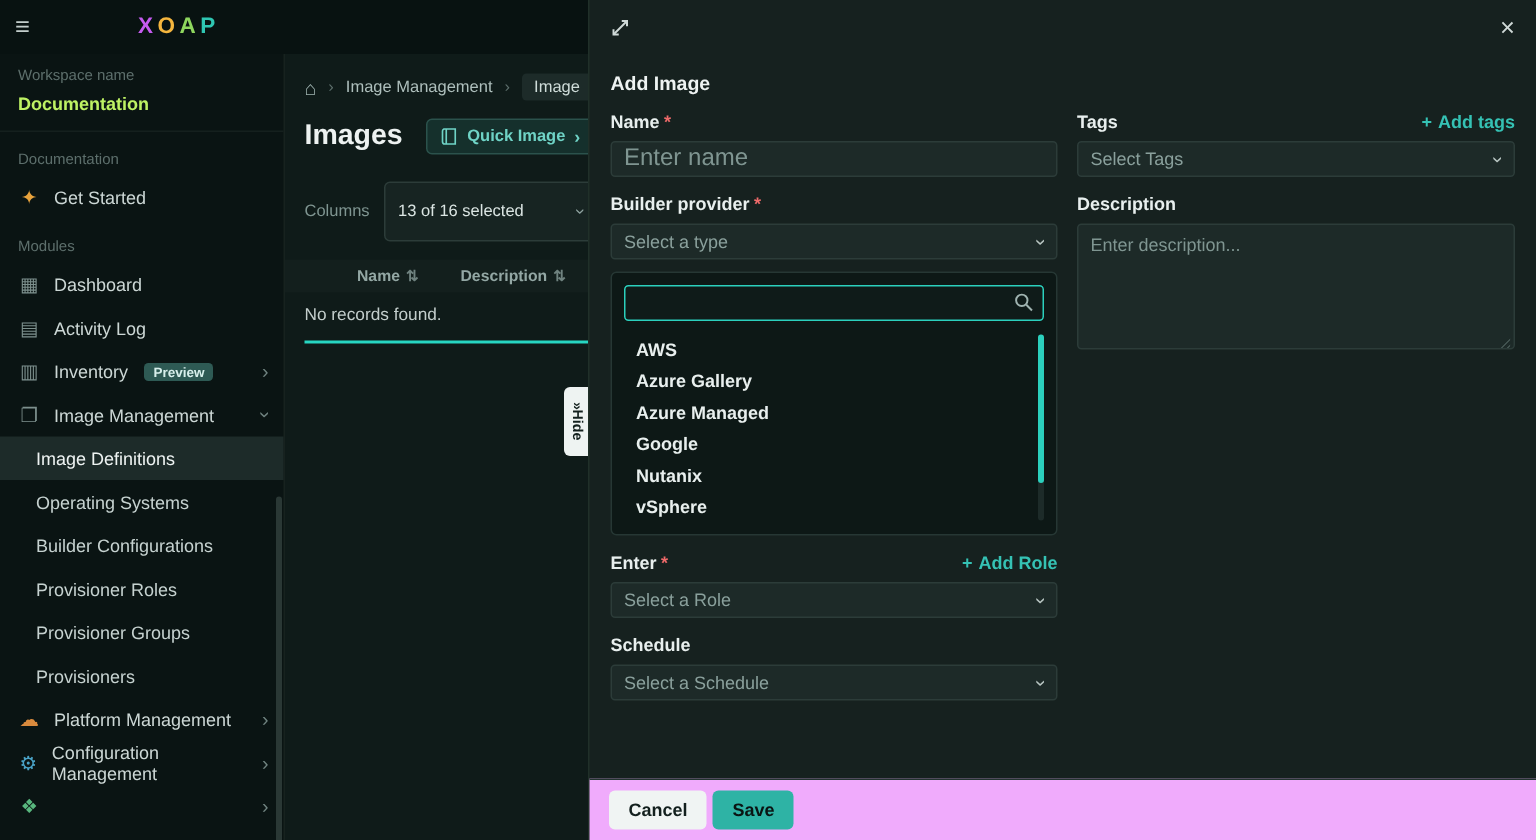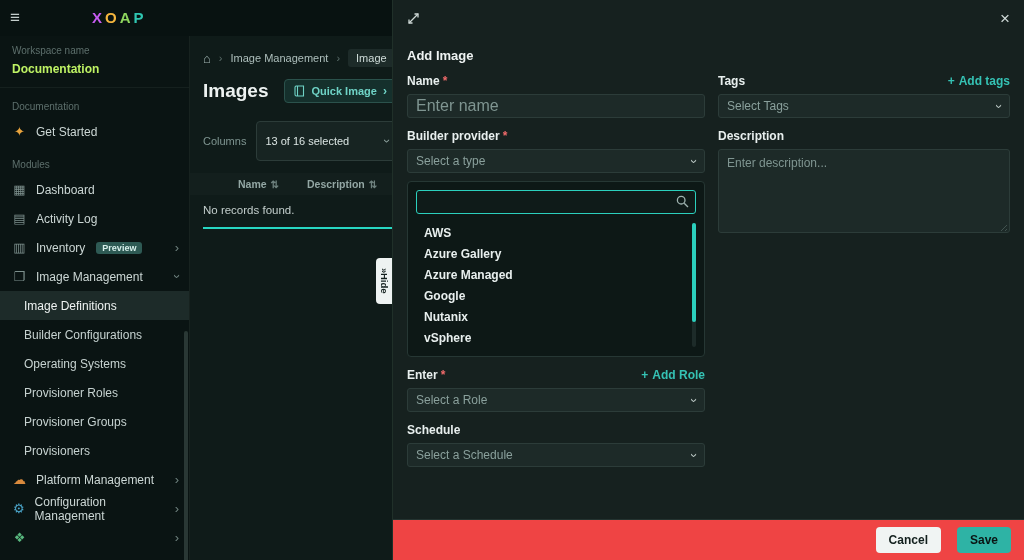--- a/index.html
+++ b/index.html
@@ -75,21 +75,21 @@
 
   .dropdown-panel { margin-top:8px; background:#0d1816; border:1px solid #263734; border-radius:4px; padding:8px; }
   .search-wrap { position:relative; }
   .search-input { width:100%; height:24px; background:#0f1b19; border:1px solid #2bd0bd; border-radius:3px; color:#e8efee; font-size:12px; padding:0 26px 0 8px; outline:none; font-family:"Liberation Sans", sans-serif; }
   .mag { position:absolute; right:7px; top:5px; display:flex; }
   .options { margin-top:8px; position:relative; padding-right:10px; }
   .option { height:21px; display:flex; align-items:center; padding-left:8px; font-size:12px; font-weight:bold; color:#e8efee; cursor:pointer; border-radius:2px; }
   .opt-scrollbar { position:absolute; right:0; top:1px; bottom:1px; width:4px; background:#1d2b29; border-radius:2px; }
   .opt-thumb { position:absolute; top:0; width:4px; height:80%; background:#2bd0bd; border-radius:2px; cursor:grab; }
 
-  .drawer-footer { position:absolute; left:0; right:0; bottom:0; height:41px; border-top:1px solid #233330; background:#ef4444; display:flex; align-items:center; justify-content:flex-end; gap:16px; padding:0 13px; }
+  .drawer-footer { position:absolute; left:0; right:0; bottom:0; height:41px; border-top:1px solid #233330; background:#f0abfc; display:flex; align-items:center; justify-content:flex-start; gap:4px; padding:0 13px; }
   .btn { font-size:12px; font-weight:bold; padding:6px 13px; border-radius:4px; border:none; cursor:pointer; font-family:"Liberation Sans", sans-serif; }
   .btn-cancel { background:#f0f4f3; color:#13201e; }
   .btn-save { background:#2eb3a5; color:#0a1413; }
 </style>
 </head>
 <body>
 
 <div class="topbar">
   <span class="hamburger">≡</span>
   <div class="logo">
@@ -123,22 +123,22 @@
     <span>Inventory</span>
     <span class="badge">Preview</span>
     <span class="nav-chev">›</span>
   </div>
   <div class="nav-item">
     <span class="nav-icon">❐</span>
     <span>Image Management</span>
     <span class="nav-chev down">›</span>
   </div>
   <div class="sub-item active">Image Definitions</div>
+  <div class="sub-item">Operating Systems</div>
   <div class="sub-item">Builder Configurations</div>
-  <div class="sub-item">Operating Systems</div>
   <div class="sub-item">Provisioner Roles</div>
   <div class="sub-item">Provisioner Groups</div>
   <div class="sub-item">Provisioners</div>
   <div class="nav-item">
     <span class="nav-icon cloud">☁</span>
     <span>Platform Management</span>
     <span class="nav-chev">›</span>
   </div>
   <div class="nav-item">
     <span class="nav-icon blue">⚙</span>

